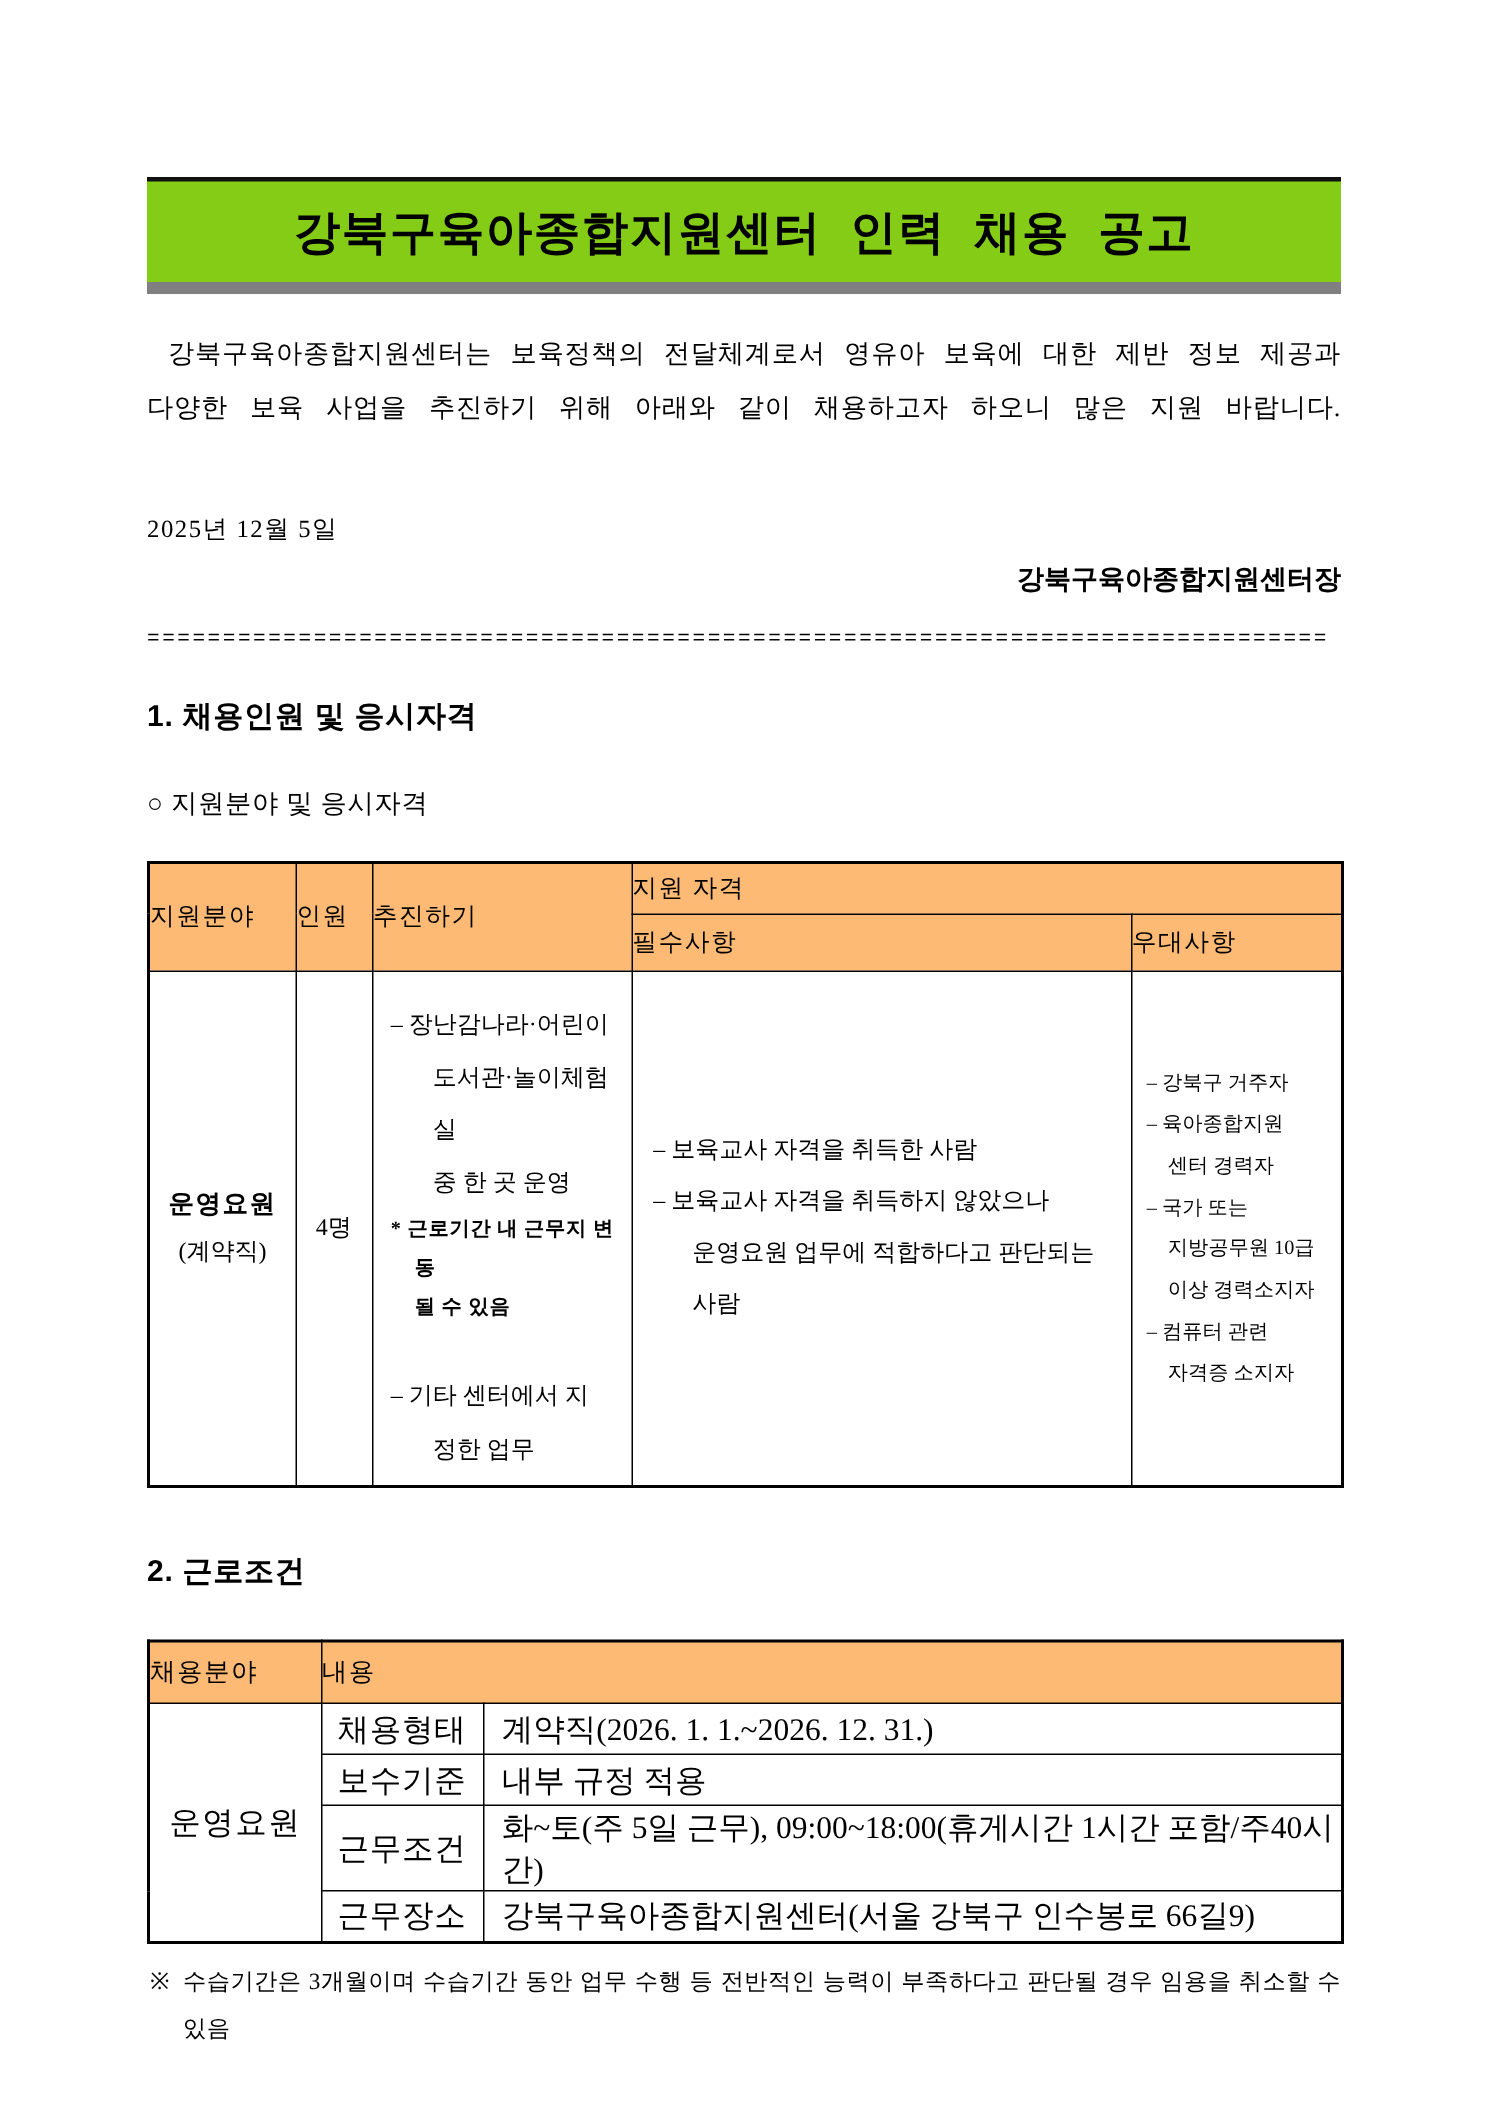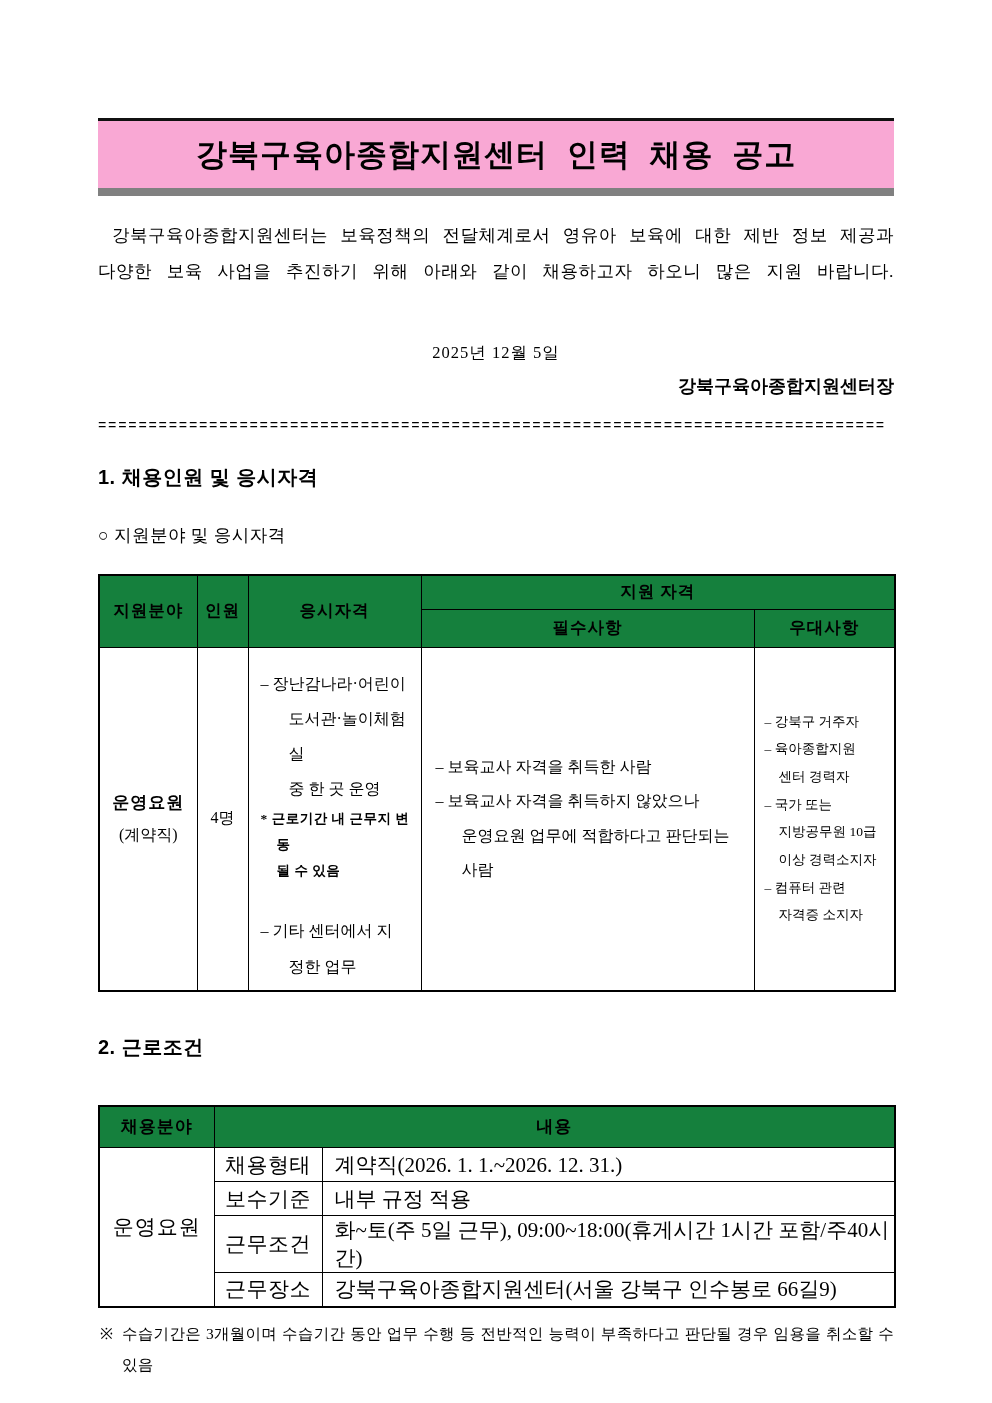--- a/index.html
+++ b/index.html
@@ -7,21 +7,21 @@
   body {
     width: 992px; height: 1403px;
     font-family: "Liberation Serif", serif;
     color: #000;
     overflow: hidden;
   }
   .page { width: 796px; margin: 0 auto; padding-top: 118px; }
 
   
   .title-bar {
-    background: #f9a8d4;
+    background: #84cc16;
     border-top: 3px solid #111;
     height: 70px;
     display: flex; align-items: center; justify-content: center;
   }
   .title-text {
     font-family: "Liberation Serif", serif;
     font-weight: bold; font-size: 31px;
     letter-spacing: 1px; word-spacing: 10px;
   }
   .gray-bar { height: 8px; background: #808080; }
@@ -29,21 +29,21 @@
   
   .intro {
     margin-top: 21px;
     font-size: 17.5px; line-height: 2.08;
     text-align: justify; word-spacing: 5px; letter-spacing: 0.5px;
     text-indent: 14px;
   }
   .intro::after { content: ""; display: inline-block; width: 100%; }
 
   
-  .date-line { margin-top: 16px; text-align: center; font-size: 16.5px; letter-spacing: 1px; }
+  .date-line { margin-top: 16px; text-align: left; font-size: 16.5px; letter-spacing: 1px; }
   .signature-line {
     margin-top: 10px; text-align: right;
     font-family: "Liberation Sans", sans-serif;
     font-weight: bold; font-size: 18px;
   }
 
   
   .divider {
     margin-top: 20px;
     font-family: "Liberation Mono", monospace;
@@ -60,22 +60,22 @@
   .sec-heading.s2 { margin-top: 42px; }
   .sub-heading { margin-top: 32px; font-size: 17.5px; letter-spacing: 0.5px; }
 
   
   table {
     border-collapse: collapse; table-layout: fixed;
     width: 796px; border: 2px solid #000;
   }
   th, td { border: 1px solid #000; vertical-align: middle; }
   thead th {
-    background: #15803d; font-weight: bold; font-size: 16.5px;
-    text-align: center; letter-spacing: 1px;
+    background: #fdba74; font-weight: normal; font-size: 16.5px;
+    text-align: left; letter-spacing: 1px;
   }
   .dotted-left { border-left: 1px dotted #000; }
 
   
   .t1 { margin-top: 27px; }
   .t1 .hr1 th { height: 34px; }
   .t1 .hr2 th { height: 38px; }
   .t1 tbody td { height: 275px; }
   .cell-field { text-align: center; line-height: 1.9; }
   .cell-field .field-main { font-weight: bold; font-size: 17px; letter-spacing: 1px; }
@@ -91,21 +91,21 @@
   .duty-item-2 { margin-top: 30px; }
   .cell-required { padding: 6px 6px 6px 14px; font-size: 16px; }
   .cell-required .hang { line-height: 2.15; padding-left: 26px; text-indent: -26px; }
   .cell-preferred { padding: 5px 4px 6px 10px; font-size: 13.5px; }
   .cell-preferred .hang { line-height: 2.05; padding-left: 14px; text-indent: -14px; }
 
   
   .note1 { margin-top: 32px; font-size: 15.5px; padding-left: 8px; letter-spacing: 0.5px; }
 
   
-  .t2 { margin-top: 44px; }
+  .t2 { margin-top: 32px; }
   .t2 thead th { height: 42px; font-size: 17px; }
   .t2 tbody td { height: 34px; font-size: 21px; }
   .t2 .cell-field2 { text-align: center; letter-spacing: 1px; }
   .t2 .cell-label { text-align: center; letter-spacing: 0.5px; }
   .t2 .cell-value { text-align: left; padding-left: 12px; }
 
   
   .footnotes { margin-top: 10px; }
   .fn {
     position: relative; padding-left: 24px;
@@ -139,21 +139,21 @@
       <col style="width:98px">
         <col style="width:51px">
         <col style="width:173px">
         <col style="width:333px">
         <col style="width:141px">
     </colgroup>
     <thead>
       <tr class="hr1">
         <th rowspan="2">지원분야</th>
         <th rowspan="2">인원</th>
-        <th rowspan="2">응시자격</th>
+        <th rowspan="2">추진하기</th>
         <th colspan="2">지원 자격</th>
       </tr>
       <tr class="hr2">
         <th>필수사항</th>
         <th class="dotted-left">우대사항</th>
       </tr>
     </thead>
     <tbody>
       <tr>
         <td class="cell-field">

